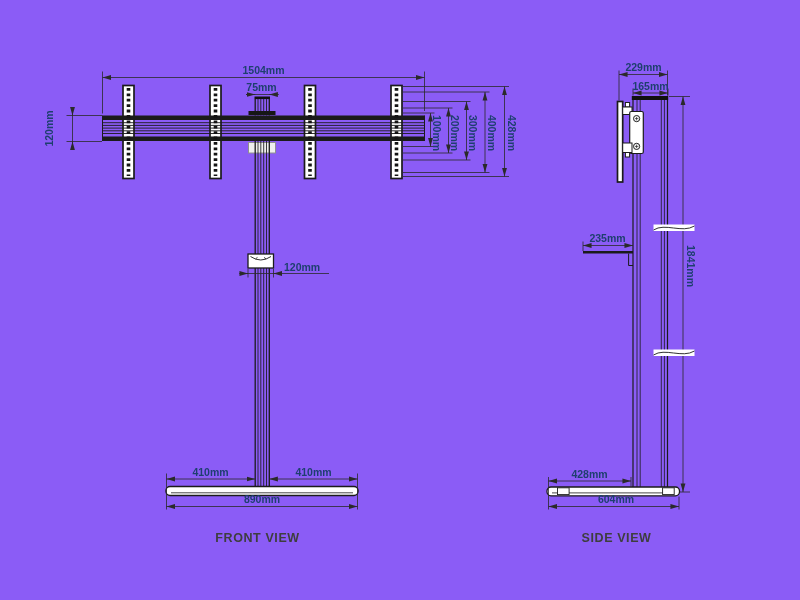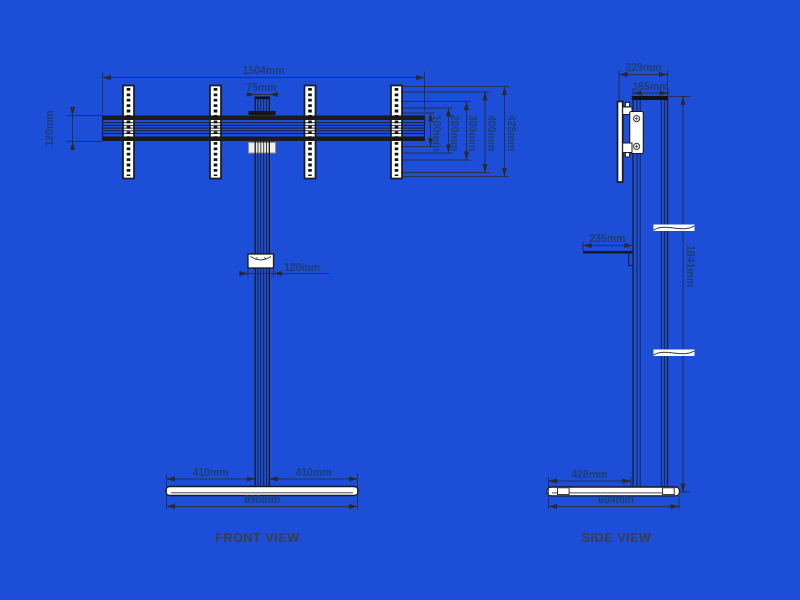--- a/index.html
+++ b/index.html
@@ -1,16 +1,16 @@
 <!DOCTYPE html>
 <html><head>
 <meta charset="utf-8">
 <style>
   html,body{margin:0;padding:0;background:#ffffff;}
-  .stage{position:relative;width:800px;height:600px;background:#1d4ed8;overflow:hidden;
+  .stage{position:relative;width:800px;height:600px;background:#8b5cf6;overflow:hidden;
          font-family:"Liberation Sans",sans-serif;}
   svg{display:block;}
   .dim-label{fill:#1E3F6F;font-family:"Liberation Sans",sans-serif;font-size:10.5px;font-weight:700;}
   .view-title{fill:#3E3E3E;font-family:"Liberation Sans",sans-serif;font-size:12.5px;font-weight:700;letter-spacing:.6px;}
   .dim{stroke:#2a2a2a;stroke-width:.8;fill:none;}
   .ln{stroke:#1b1b1b;fill:none;}
   .white{fill:#ffffff;}
 </style>
 </head>
 <body>

